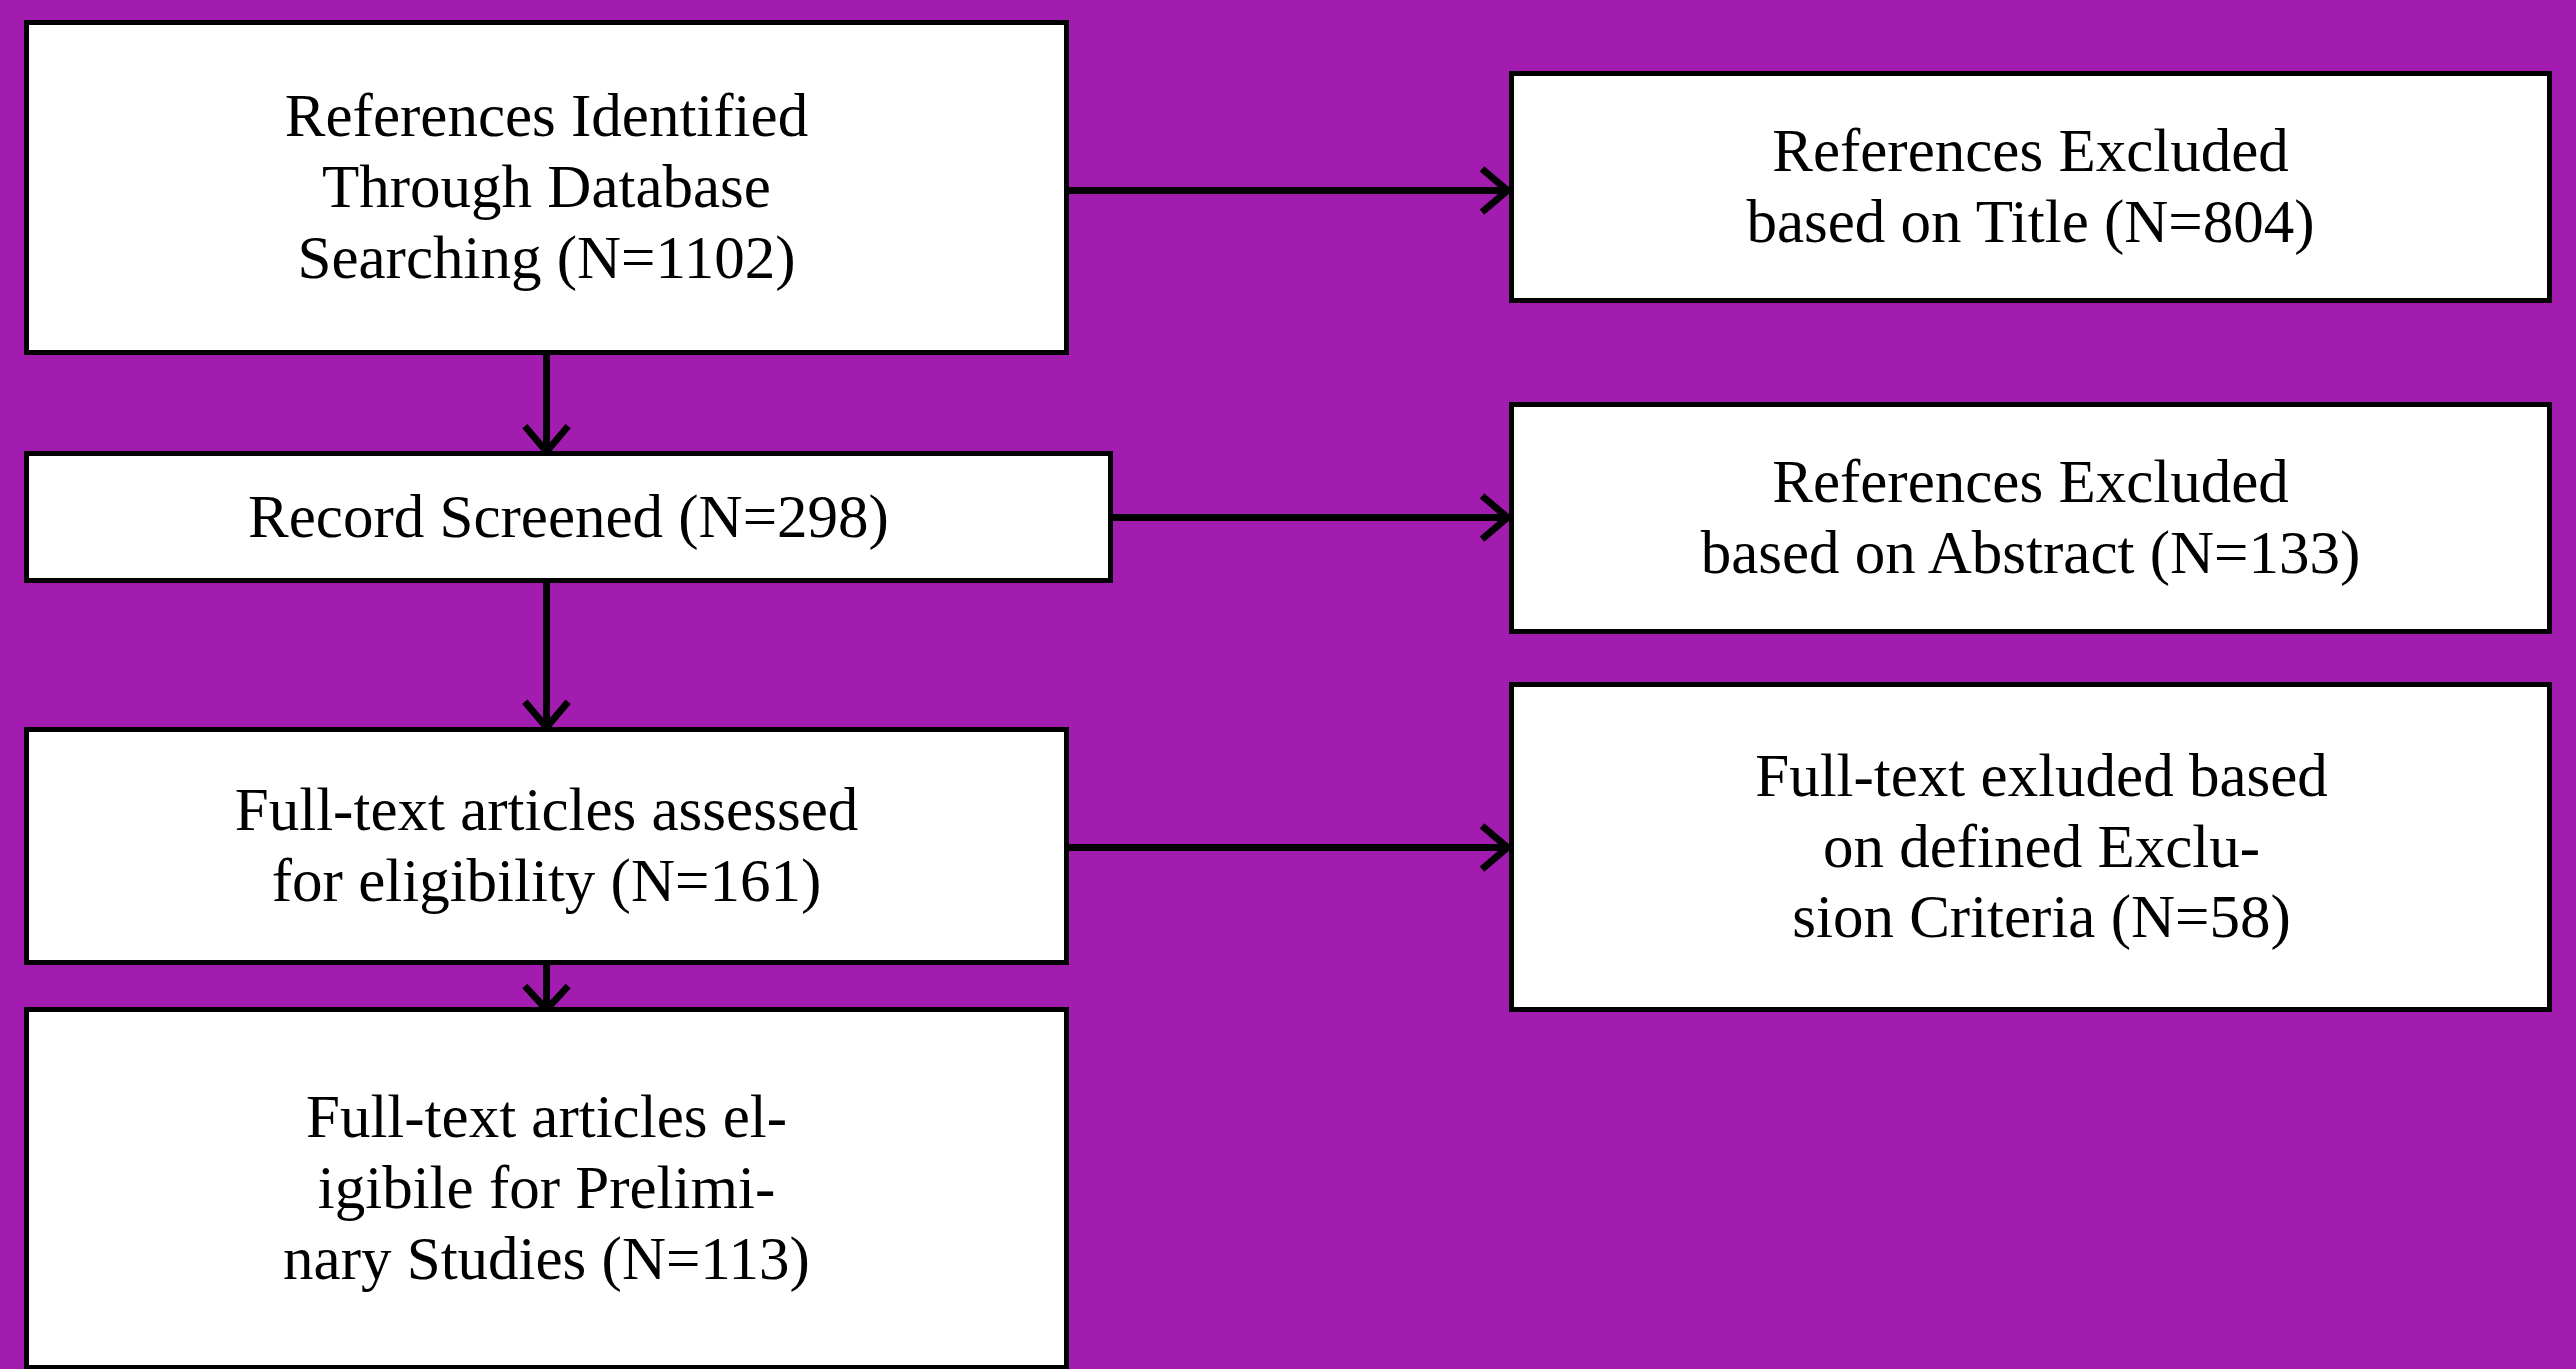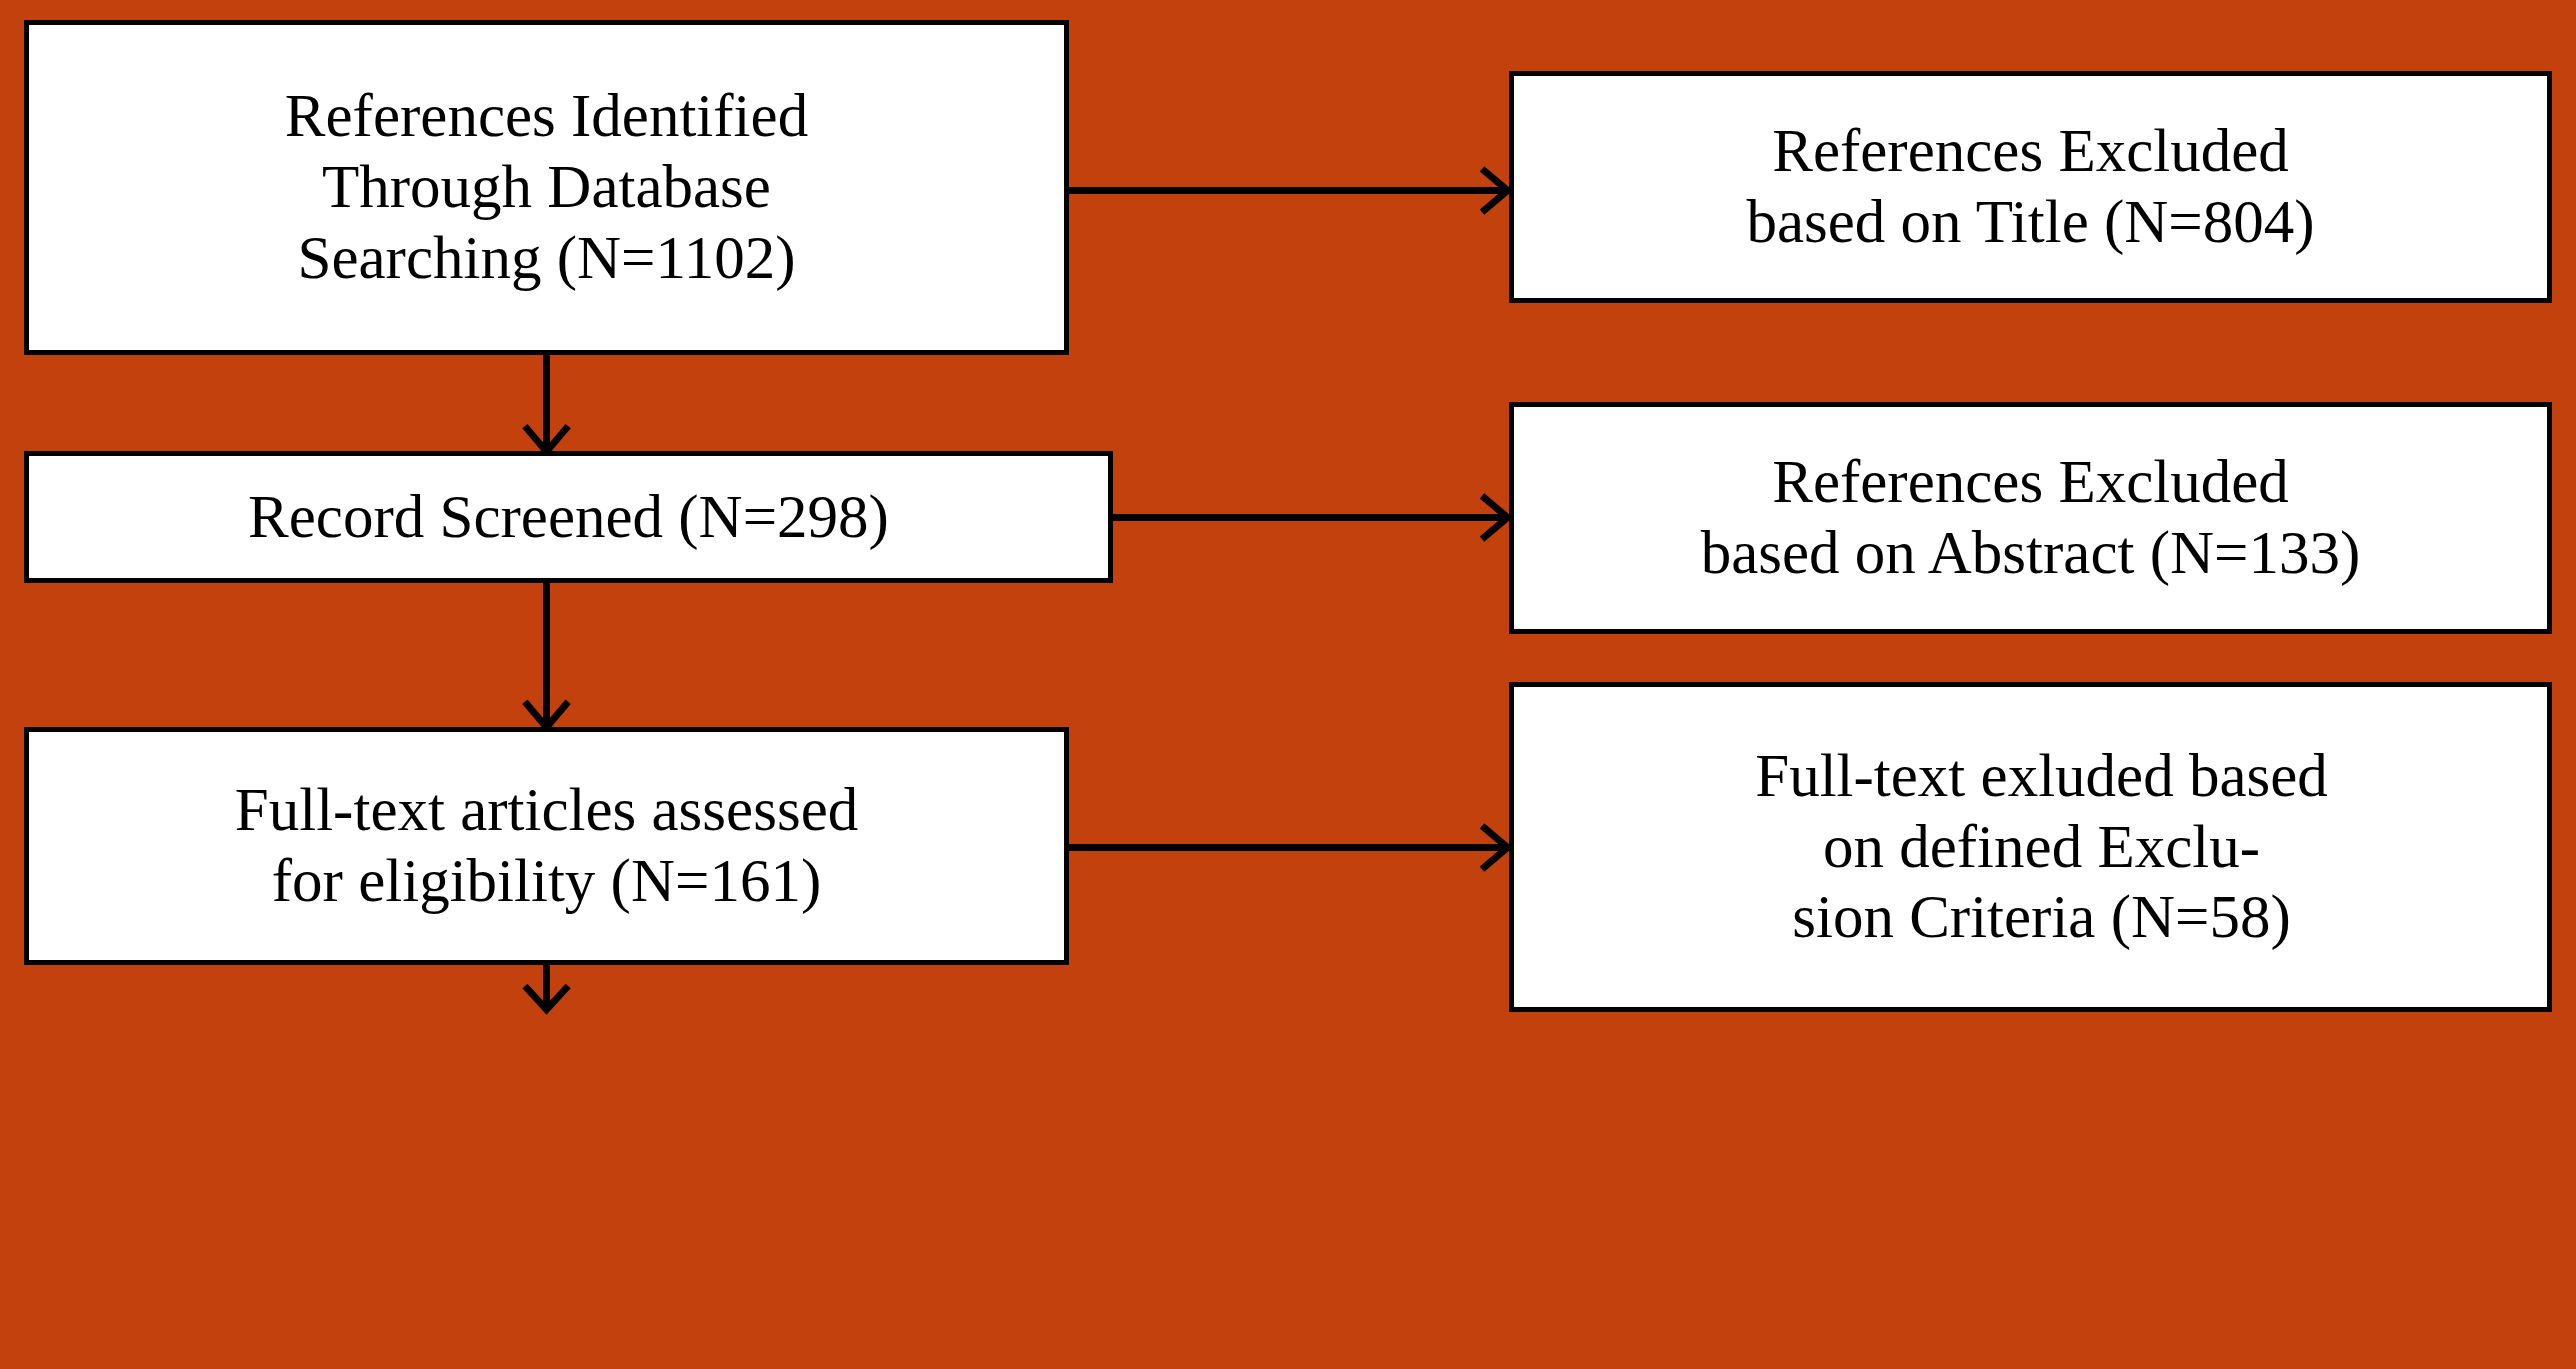--- a/index.html
+++ b/index.html
@@ -4,21 +4,21 @@
 <style>
   html, body {
     margin: 0;
     padding: 0;
     background: #ffffff;
   }
   #canvas {
     position: relative;
     width: 2576px;
     height: 1370px;
-    background: #c2410c;
+    background: #a21caf;
     overflow: hidden;
     font-family: "Liberation Serif", "DejaVu Serif", serif;
   }
   .node {
     position: absolute;
     box-sizing: border-box;
     border: 5px solid #000000;
     background: #ffffff;
     display: flex;
     align-items: center;
@@ -93,20 +93,23 @@
 
   <div class="node" id="node-identified">References Identified
 Through Database
 Searching (N=1102)</div>
 
   <div class="node" id="node-screened">Record Screened (N=298)</div>
 
   <div class="node" id="node-assessed">Full-text articles assessed
 for eligibility (N=161)</div>
 
+  <div class="node" id="node-eligible">Full-text articles el-
+igibile for Prelimi-
+nary Studies (N=113)</div>
 
   <div class="node" id="node-excl-title">References Excluded
 based on Title (N=804)</div>
 
   <div class="node" id="node-excl-abstract">References Excluded
 based on Abstract (N=133)</div>
 
   <div class="node" id="node-excl-criteria">Full-text exluded based
 on defined Exclu-
 sion Criteria (N=58)</div>

